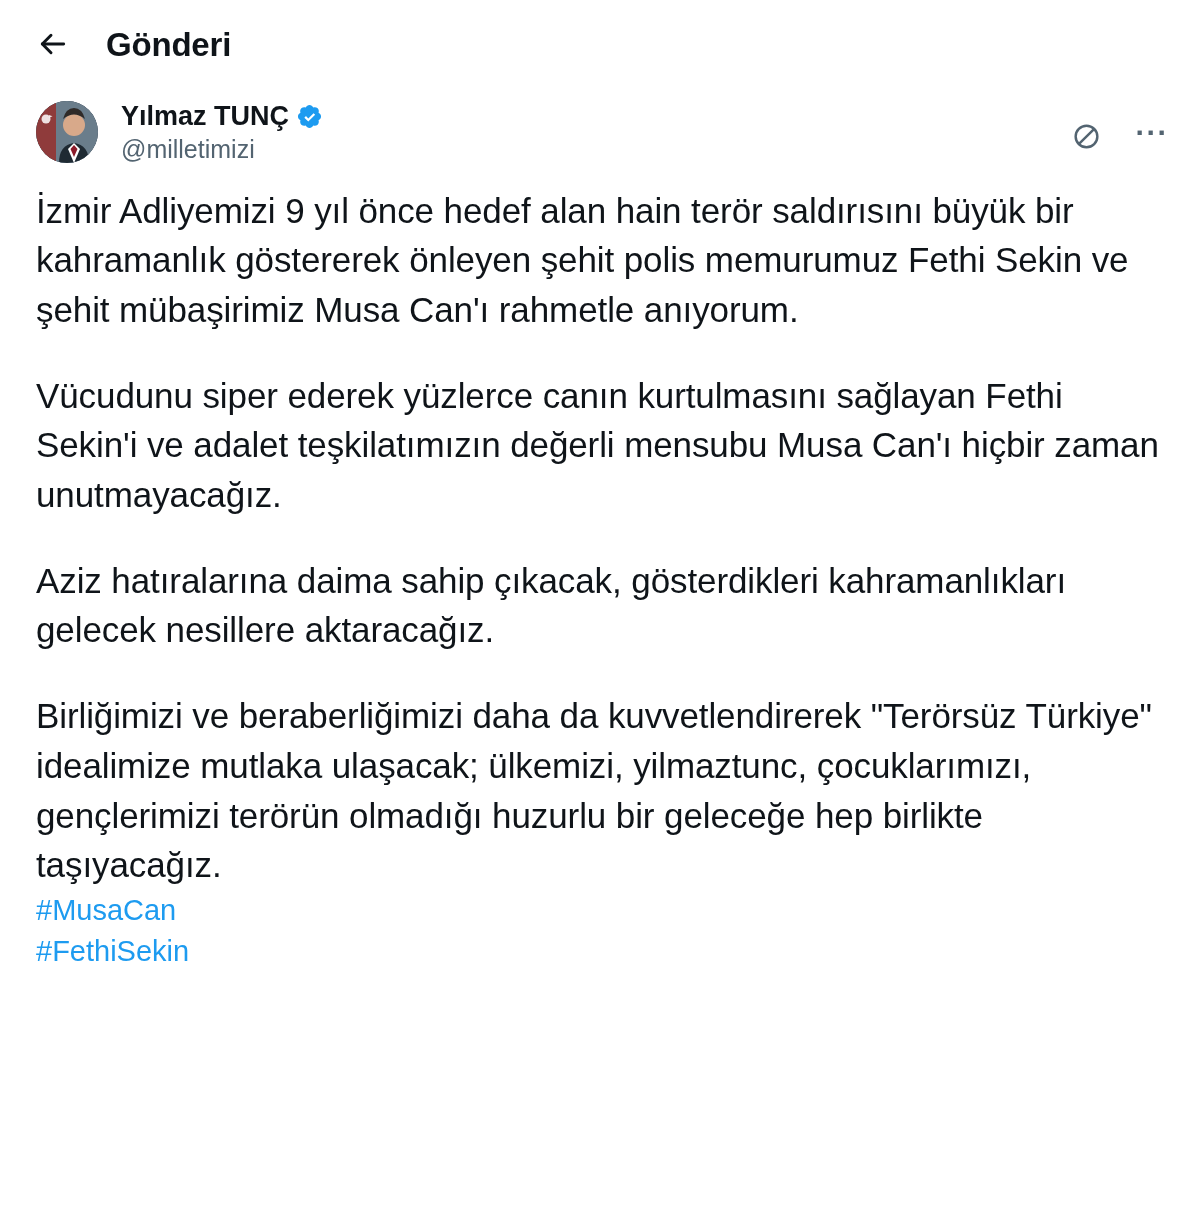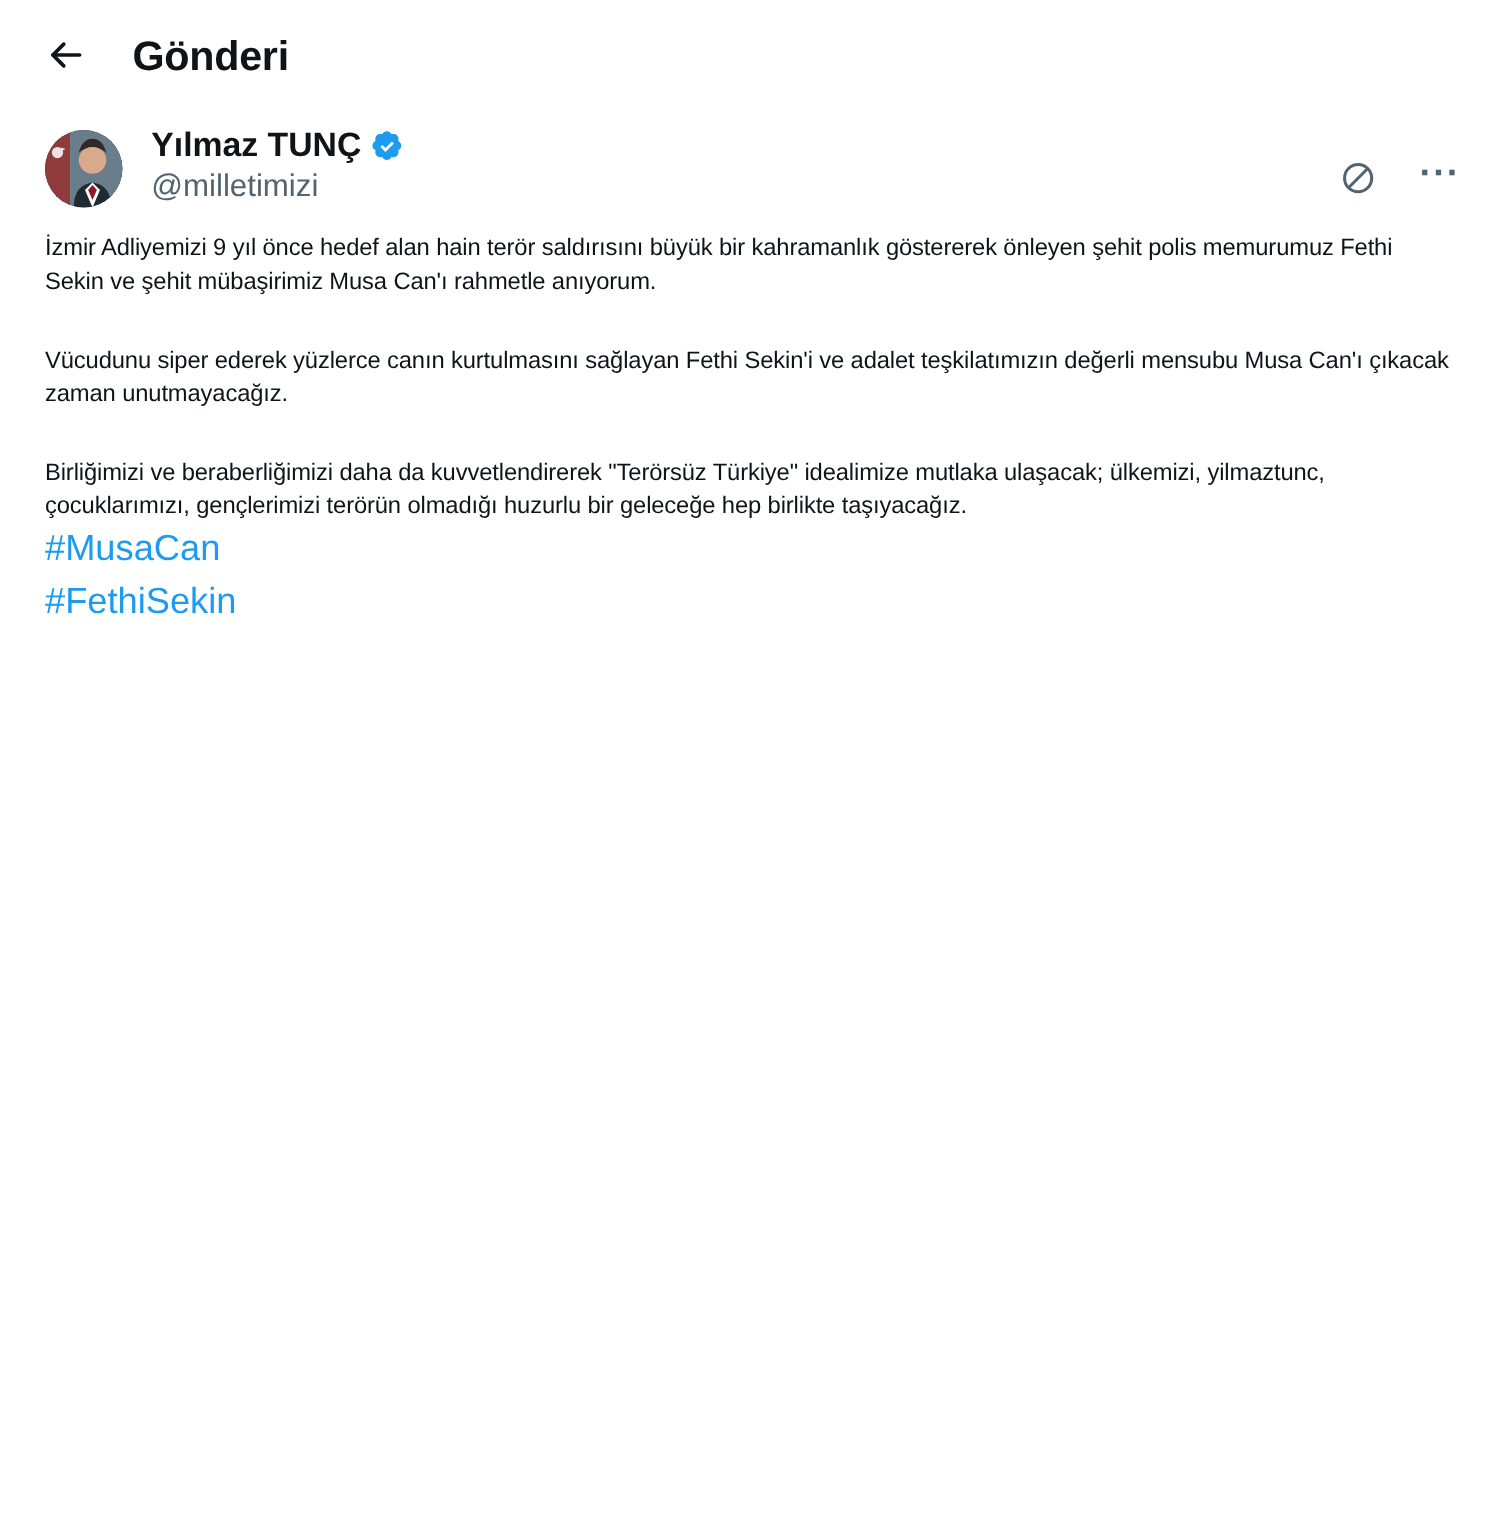--- a/index.html
+++ b/index.html
@@ -46,21 +46,21 @@
     font-size: 33px;
     font-weight: bold;
     color: #0f1419;
     letter-spacing: -0.2px;
     line-height: 1;
   }
 
   
   .author-row {
     display: flex;
-    align-items: flex-end;
+    align-items: center;
     padding: 10px 26px 0 36px;
     position: relative;
   }
   .avatar {
     width: 62px;
     height: 62px;
     border-radius: 50%;
     flex: 0 0 auto;
     overflow: hidden;
     background: #2b3a4a;
@@ -124,21 +124,21 @@
     letter-spacing: 1px;
     color: #536471;
     font-weight: bold;
     display: block;
     margin-top: -10px;
   }
 
   
   .tweet-body {
     padding: 20px 34px 0 36px;
-    font-size: 19px;
+    font-size: 35px;
     line-height: 1.42;
     color: #0f1419;
     letter-spacing: -0.1px;
     word-wrap: break-word;
   }
   .tweet-body p {
     margin: 0 0 36px 0;
   }
   .tweet-body p:last-child { margin-bottom: 0; }
 
@@ -219,21 +219,22 @@
         </span>
       </button>
       <button class="icon-btn">
         <span class="more-dots">···</span>
       </button>
     </div>
   </div>
 
   <div class="tweet-body">
     <p>İzmir Adliyemizi 9 yıl önce hedef alan hain terör saldırısını büyük bir kahramanlık göstererek önleyen şehit polis memurumuz Fethi Sekin ve şehit mübaşirimiz Musa Can'ı rahmetle anıyorum.</p>
-    <p>Vücudunu siper ederek yüzlerce canın kurtulmasını sağlayan Fethi Sekin'i ve adalet teşkilatımızın değerli mensubu Musa Can'ı çıkacak zaman unutmayacağız.</p>
+    <p>Vücudunu siper ederek yüzlerce canın kurtulmasını sağlayan Fethi Sekin'i ve adalet teşkilatımızın değerli mensubu Musa Can'ı hiçbir zaman unutmayacağız.</p>
+    <p>Aziz hatıralarına daima sahip çıkacak, gösterdikleri kahramanlıkları gelecek nesillere aktaracağız.</p>
     <p>Birliğimizi ve beraberliğimizi daha da kuvvetlendirerek "Terörsüz Türkiye" idealimize mutlaka ulaşacak; ülkemizi, yilmaztunc, çocuklarımızı, gençlerimizi terörün olmadığı huzurlu bir geleceğe hep birlikte taşıyacağız.</p>
   </div>
 
   <div class="hashtags">
     <a class="hashtag" href="#">#MusaCan</a>
     <a class="hashtag" href="#">#FethiSekin</a>
   </div>
 
 </div>
 

